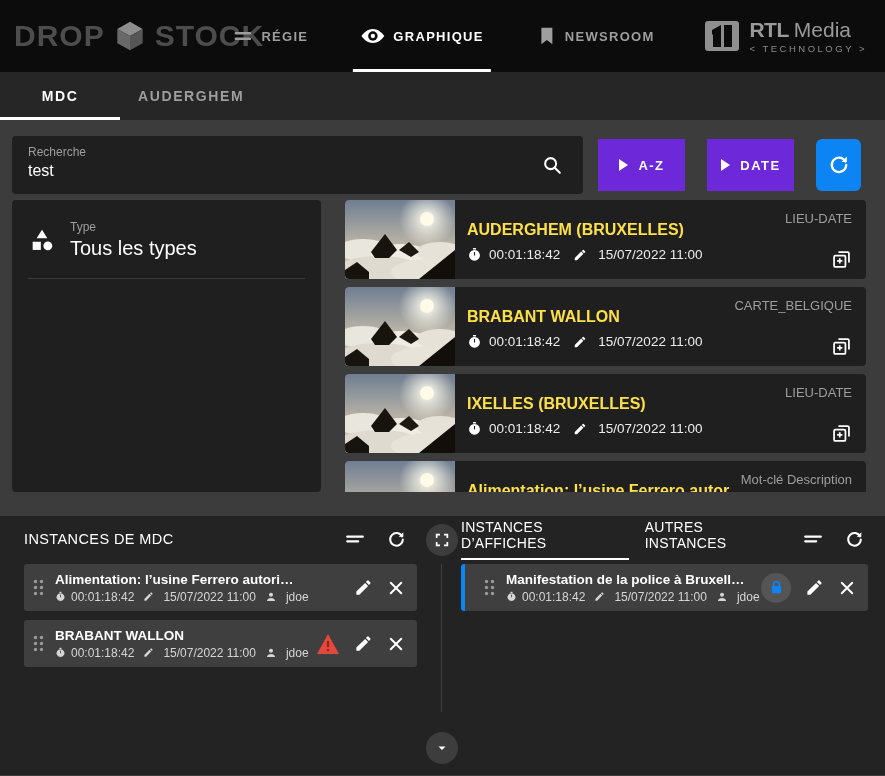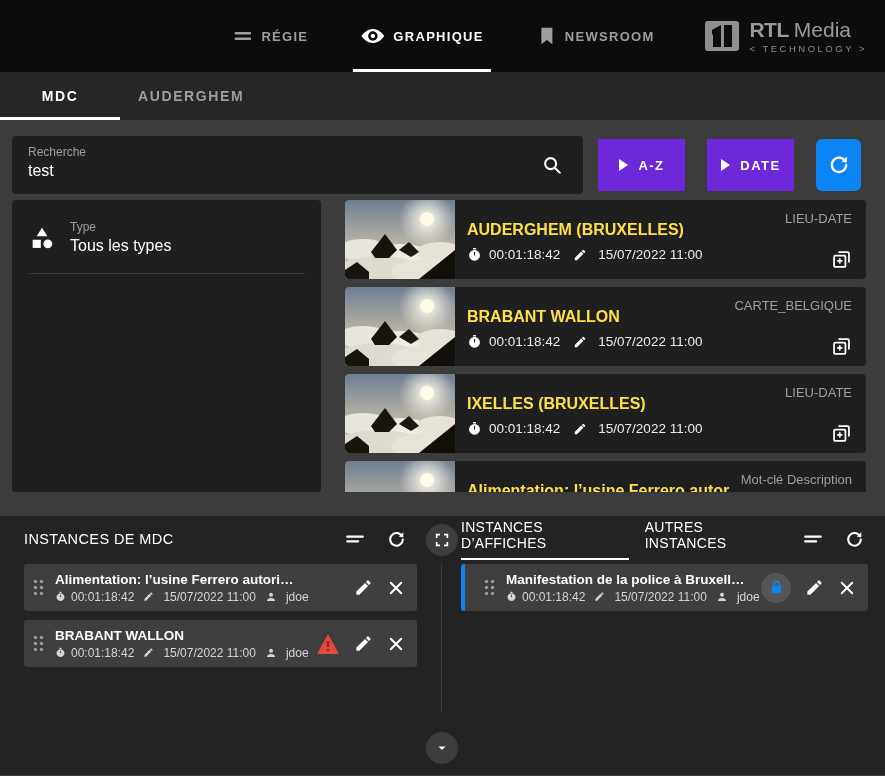--- a/index.html
+++ b/index.html
@@ -68,21 +68,21 @@
   .refresh-btn {
     margin-left:22px; width:45px; height:52px; background:#0d84f4; border-radius:6px;
     display:flex; align-items:center; justify-content:center; cursor:pointer; flex:none;
   }
 
   
   .content { display:flex; gap:24px; margin:6px 19px 0 12px; height:292px; }
   .filter-panel { width:309px; flex:none; background:#1f1f1f; border-radius:4px; padding:20px 16px; }
   .filter-row { display:flex; align-items:center; gap:14px; cursor:pointer; }
   .filter-labels .filter-label { font-size:12px; color:#9e9e9e; }
-  .filter-labels .filter-value { font-size:16px; color:#fff; margin-top:3px; }
+  .filter-labels .filter-value { font-size:20px; color:#fff; margin-top:3px; }
   .filter-divider { border-bottom:1px solid #3a3a3a; margin-top:18px; }
 
   .media-list { flex:1; display:flex; flex-direction:column; gap:8px; overflow:hidden; }
   .media-card {
     min-height:79px; height:79px; background:#1f1f1f; border-radius:4px;
     display:flex; position:relative; cursor:pointer;
   }
   .thumb { width:110px; height:79px; border-radius:4px 0 0 4px; flex:none; overflow:hidden; }
   .card-body { flex:1; position:relative; padding:13px 14px 0 12px; overflow:hidden; }
   .card-title {
@@ -159,20 +159,31 @@
       <ellipse cx="84" cy="72" rx="38" ry="13" fill="#e7e3d8"></ellipse>
       <path d="M26 52 L40 34 L52 50 L44 58 L30 58 Z" fill="#17130d"></path>
       <path d="M54 50 L64 42 L74 52 L66 57 Z" fill="#1d1810"></path>
       <path d="M74 79 L110 50 L110 79 Z" fill="#120f0a"></path>
       <path d="M0 70 L12 62 L24 72 L24 79 L0 79 Z" fill="#17130d"></path>
     </g>
   </defs>
 </svg>
 
 <header class="app-header">
+  <div class="logo">
+    <span class="logo-text">DROP</span>
+    <span>
+      <svg width="38" height="38" viewBox="0 0 24 24">
+        <path d="M12 3 L20 7.5 L12 12 L4 7.5 Z" fill="#8d8d8d"></path>
+        <path d="M4 7.5 L12 12 L12 21 L4 16.5 Z" fill="#696969"></path>
+        <path d="M20 7.5 L12 12 L12 21 L20 16.5 Z" fill="#565656"></path>
+      </svg>
+    </span>
+    <span class="logo-text">STOCK</span>
+  </div>
 
   <nav class="main-nav">
     <div class="nav-item">
       <span>
         <svg width="24" height="24" viewBox="0 0 24 24">
             <path d="M5 9.2h14M5 14.8h14" stroke="currentColor" stroke-width="2.6" stroke-linecap="round"></path>
           </svg>
       </span>
       <span class="nav-label">RÉGIE</span>
     </div>

